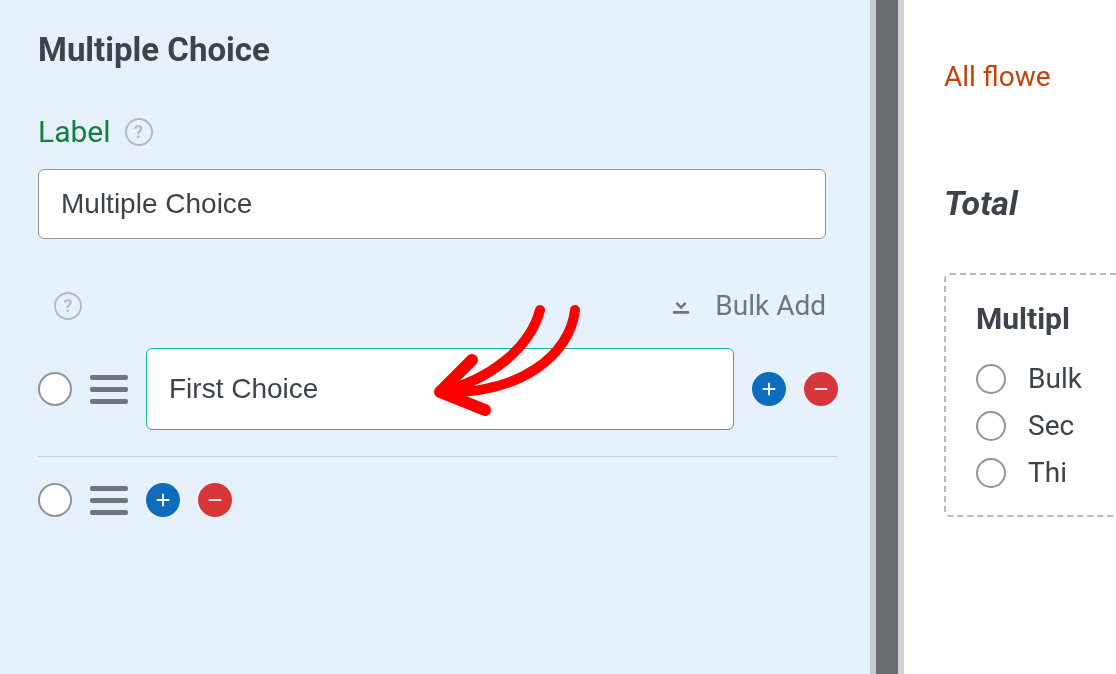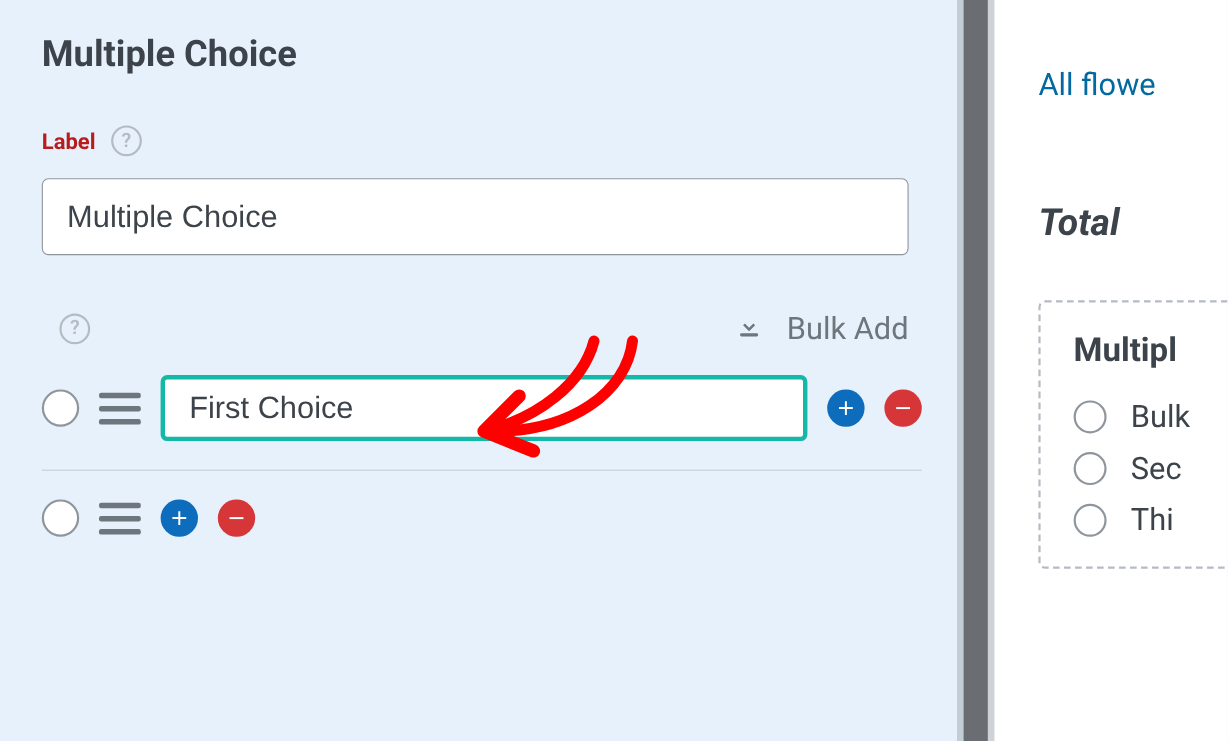--- a/index.html
+++ b/index.html
@@ -12,50 +12,50 @@
     height: 100%;
     background: #e7f1fb;
     padding: 30px 16px 16px 38px;
     position: relative;
   }
   .panel-title-row { display: flex; align-items: baseline; gap: 10px; }
   .panel-title { font-size: 33px; font-weight: 700; color: #3c434a; }
   .panel-id    { font-size: 33px; font-weight: 400; color: #8f959c; }
 
   .section-label-row { display:flex; align-items:center; gap:14px; margin-top:45px; }
-  .section-label { font-size:20px; color:#b91c1c; font-weight:700; }
+  .section-label { font-size:30px; color:#15803d; font-weight:400; }
   .help-icon { width:28px; height:28px; border:2.5px solid #b5bbc2; border-radius:50%; display:flex; align-items:center; justify-content:center; color:#b5bbc2; font-size:18px; font-weight:600; }
 
   .text-input {
     width: 788px; height: 70px; margin-top:20px;
     border:1px solid #8f959c; border-radius:6px; background:#fff;
     padding:0 22px; font-size:28px; color:#3c434a;
   }
 
   .choices-header { display:flex; align-items:center; margin-top:50px; width:788px; }
-  .bulk-add-group { margin-left:auto; display:flex; gap:20px; cursor:pointer; }
+  .bulk-add-group { margin-left:auto; display:flex; align-items:center; gap:20px; cursor:pointer; }
   .bulk-add-label { font-size:28px; color:#6d757d; }
   .download-icon { color:#6d757d; }
 
   .choice-list { width:800px; }
   .choice-row {
     display:flex; align-items:center; gap:18px;
     padding:26px 0 26px 0;
   }
   .choice-row + .choice-row { border-top:1px solid #c7cdd4; }
 
   .radio-dot {
     width:34px; height:34px; border:2.5px solid #8f959c; border-radius:50%;
     background:#fff; flex-shrink:0; cursor:pointer;
   }
   .drag-handle { width:38px; display:flex; flex-direction:column; gap:7px; cursor:grab; flex-shrink:0; }
   .drag-handle div { height:5px; background:#6d757d; border-radius:2px; }
 
   .choice-input {
-    flex:1; height:60px; border:4px solid #14b8a6; border-radius:6px;
+    flex:1; height:82px; border:1px solid #14b8a6; border-radius:6px;
     background:#fff; padding:0 22px; font-size:28px; color:#3c434a;
   }
 
   .circ-btn { width:34px; height:34px; border-radius:50%; flex-shrink:0; display:flex; align-items:center; justify-content:center; cursor:pointer; }
   .add-btn  { background:#0e6cbd; }
   .rem-btn  { background:#d63638; }
   .circ-btn svg { display:block; }
 
   
   .arrow-annot { position:absolute; left:410px; top:300px; pointer-events:none; }
@@ -68,21 +68,21 @@
     border-right:6px solid #cfd3d7;
   }
 
   
   .right-panel {
     flex:1; height:100%; background:#fff;
     padding:60px 0 0 40px;
     position:relative; overflow:hidden;
     color:#3c434a;
   }
-  .flower-text { font-size:28px; color:#0369a1; white-space:nowrap; }
+  .flower-text { font-size:28px; color:#c2410c; white-space:nowrap; }
   .total-label { font-size:34px; font-weight:700; margin-top:90px;font-style:italic; }
   .total-value { font-size:28px; margin-top:30px; }
 
   .preview-box {
     margin-top:50px; width:300px; border:2px dashed #b5bbc2; border-radius:6px;
     padding:26px 0 26px 30px;
   }
   .preview-heading { font-size:30px; font-weight:700; white-space:nowrap; }
   .preview-choice-list { margin-top:26px; display:flex; flex-direction:column; gap:14px; }
   .preview-choice { display:flex; align-items:center; gap:22px; }

